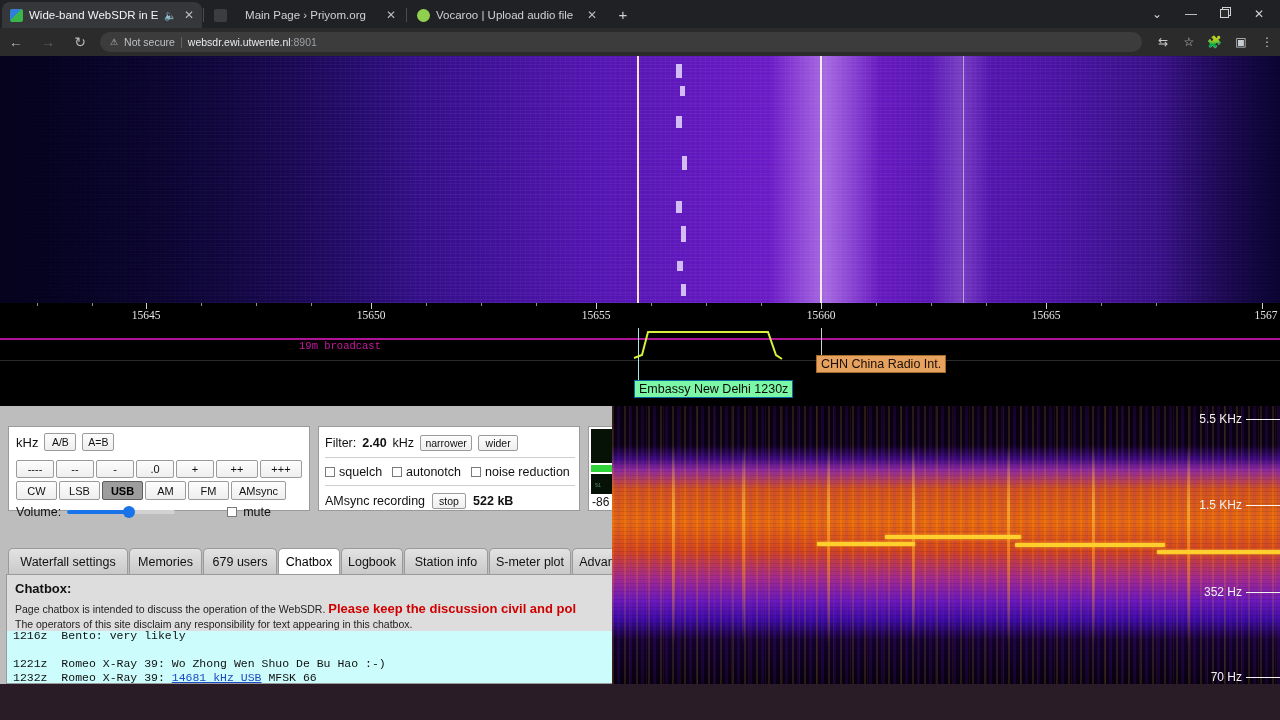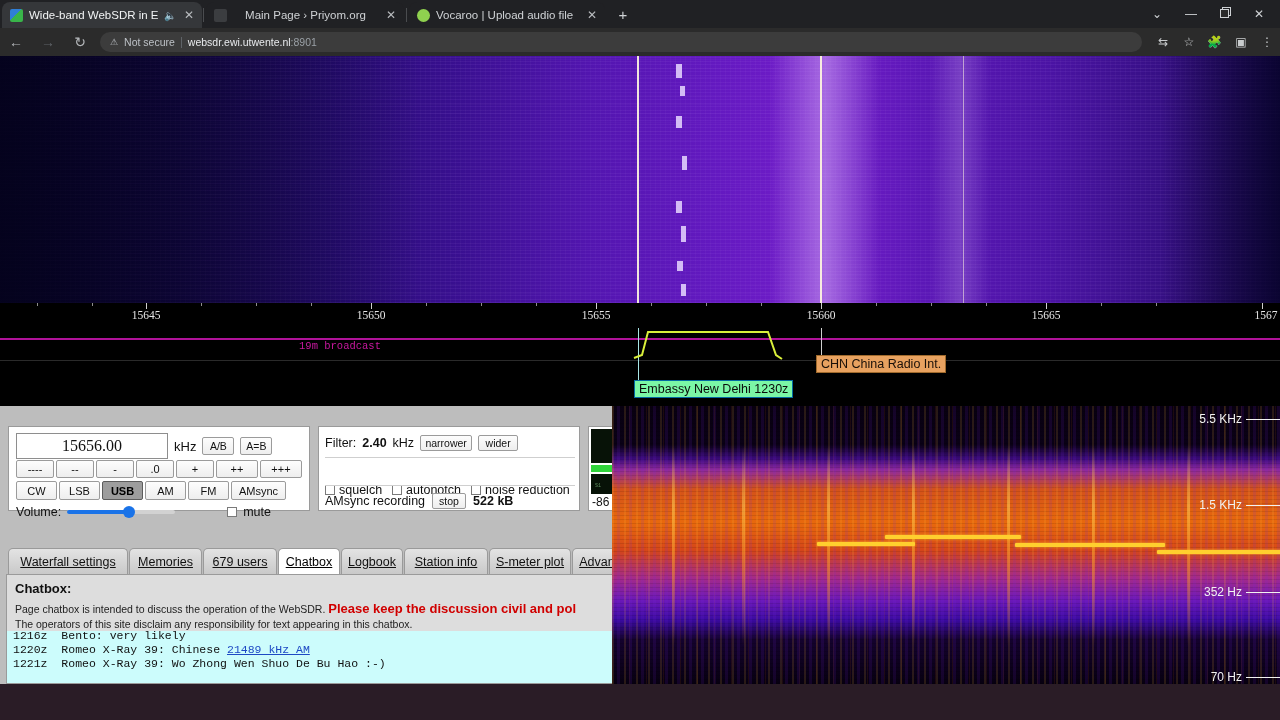--- a/index.html
+++ b/index.html
@@ -115,21 +115,21 @@
   .smeter { position:absolute; background:#fff; border:1px solid #9a9a9a; overflow:hidden; }
   .smeter .sblk { position:absolute; left:2px; right:2px; background:#071207; }
   .smeter .sbar { position:absolute; left:2px; height:7px; background:#2fd43a; }
   .smeter .sval { position:absolute; font-size:12px; color:#111; font-family:"Liberation Sans", sans-serif; }
   .smeter .stick { position:absolute; font-size:5px; color:#5f8f5f; font-family:"Liberation Mono", monospace; }
 
   
   .tabsrow { position:absolute; left:0; top:548px; width:628px; height:26px; }
   .utab { position:absolute; top:0; height:26px; background:linear-gradient(#e3e3e3,#c9c9c9);
           border:1px solid #9a9a9a; border-bottom:none; border-radius:5px 5px 0 0;
-          font-size:12.5px; color:#111; display:flex; align-items:center; justify-content:center;text-decoration:underline; }
+          font-size:12.5px; color:#111; display:flex; align-items:center; justify-content:center; }
   .utab.active { background:#fff; color:#000; }
 
   
   .chat { position:absolute; left:6px; top:574px; width:614px; height:110px; background:#ddd;
           border:1px solid #9a9a9a; overflow:hidden; }
   .chat .ttl { position:absolute; left:8px; top:6px; font-size:13px; font-weight:bold; color:#111; }
   .chat .l1 { position:absolute; left:8px; top:26px; font-size:10.5px; color:#222; white-space:nowrap; }
   .chat .l1 b { color:#d00000; font-size:13px; }
   .chat .l2 { position:absolute; left:8px; top:43px; font-size:10.5px; color:#222; white-space:nowrap; }
   .chatlog { position:absolute; left:0; top:56px; width:614px; height:54px; background:#ccfcfc;
@@ -290,21 +290,20 @@
   </svg>
 
   <div class="stlab orange" style="left:816px;top:27px;">CHN China Radio Int.</div>
   <div class="stlab green" style="left:634px;top:52px;">Embassy New Delhi 1230z</div>
 </div>
 
 <div class="panel">
 
   <div class="card" style="left:8px;top:20px;width:302px;height:85px;">
     <div class="freqrow" style="left:7px;top:6px;">
-      <div class="freqbox">15656.00</div>
       <span class="khz">kHz</span>
       <div class="btn" style="width:32px;height:18px;">A/B</div>
       <div class="btn" style="width:32px;height:18px;">A=B</div>
     </div>
 
     <div style="position:absolute;left:7px;top:33px;display:flex;gap:2px;">
       <div class="btn stepbtn" style="width:38px;">----</div>
       <div class="btn stepbtn" style="width:38px;">--</div>
       <div class="btn stepbtn" style="width:38px;">-</div>
       <div class="btn stepbtn" style="width:38px;">.0</div>
@@ -337,21 +336,21 @@
 
   <div class="card" style="left:318px;top:20px;width:262px;height:85px;">
     <div class="filtrow" style="left:6px;top:8px;">
       <span>Filter:</span>
       <b>2.40</b>
       <span>kHz</span>
       <span class="btn" style="width:52px;height:16px;">narrower</span>
       <span class="btn" style="width:40px;height:16px;">wider</span>
     </div>
     <div class="hr" style="left:6px;top:30px;width:250px;"></div>
-    <div class="chkline" style="left:6px;top:56px;">
+    <div class="chkline" style="left:6px;top:38px;">
       <span class="cbx"></span>
       <span>squelch</span>
       <span style="width:2px;"></span>
       <span class="cbx"></span>
       <span>autonotch</span>
       <span style="width:2px;"></span>
       <span class="cbx"></span>
       <span>noise reduction</span>
     </div>
     <div class="hr" style="left:6px;top:58px;width:250px;"></div>
@@ -388,27 +387,27 @@
     <span>Page chatbox is intended to discuss the operation of the WebSDR.</span>
     <b>Please keep the discussion civil and pol</b>
   </div>
   <div class="l2">The operators of this site disclaim any responsibility for text appearing in this chatbox.</div>
 
   <div class="chatlog">
     <div class="ln" style="top:-2px;">
       <span>1216z</span>
       <span>&nbsp;</span><span>Bento</span><span>: </span><span>very likely</span>
     </div>
-    <div class="ln" style="top:12px;">
-      <span>1220z</span>
-      <span>&nbsp;</span><span>Romeo X-Ray 39</span><span>: </span><span>Chinese </span><a href="#">21489 kHz AM</a>
-    </div>
     <div class="ln" style="top:26px;text-align:right;">
       <span>1221z</span>
       <span>&nbsp;</span><span>Romeo X-Ray 39</span><span>: </span><span>Wo Zhong Wen Shuo De Bu Hao :-)</span>
+    </div>
+    <div class="ln" style="top:40px;">
+      <span>1232z</span>
+      <span>&nbsp;</span><span>Romeo X-Ray 39</span><span>: </span><a href="#">14681 kHz USB</a><span> MFSK 66</span>
     </div>
   </div>
 </div>
 
 <div class="spec">
   <div class="sbg"></div>
   <div class="snz"></div>
 
   <div class="vstreak" style="left:60px;top:40px;height:200px;"></div>
   <div class="vstreak" style="left:130px;top:40px;height:200px;"></div>

